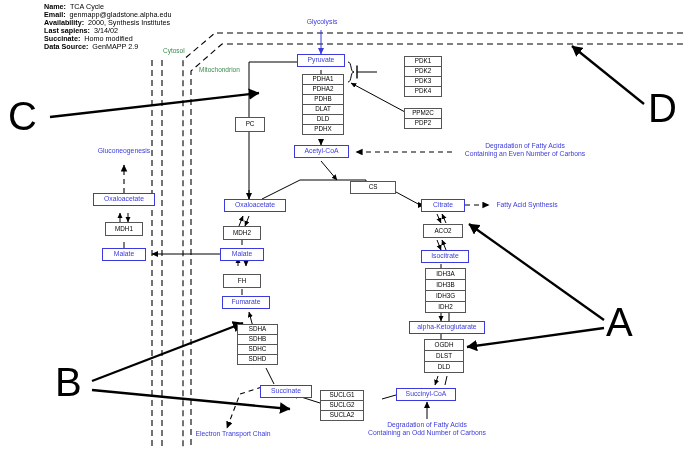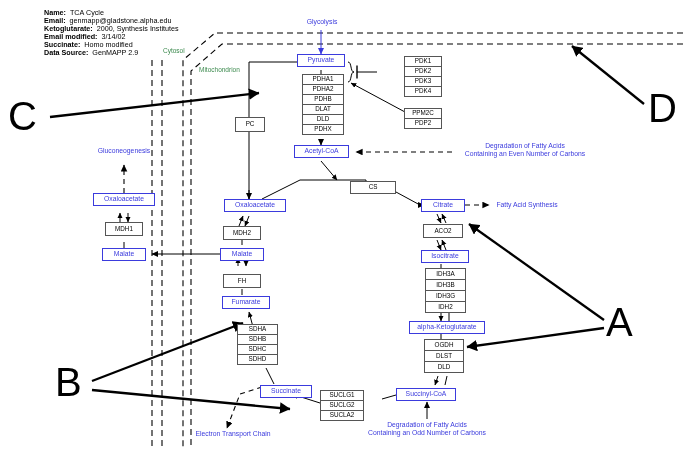--- a/index.html
+++ b/index.html
@@ -1,20 +1,20 @@
 <!DOCTYPE html>
 <html><head>
 <meta charset="utf-8">
 <style>
   html,body{margin:0;padding:0;background:#ffffff;}
   body{font-family:"Liberation Sans",sans-serif;}
   #canvas{position:relative;width:685px;height:456px;background:#fff;overflow:hidden;}
   #svglayer{position:absolute;left:0;top:0;width:685px;height:456px;}
 
-  .meta{position:absolute;left:44px;top:9px;font-size:7.2px;line-height:8.1px;color:#000;white-space:nowrap;}
+  .meta{position:absolute;left:44px;top:3px;font-size:7.2px;line-height:8.1px;color:#000;white-space:nowrap;}
   .meta .row{display:block;}
   .meta b{font-weight:bold;}
   .meta .val{font-weight:normal;margin-left:4px;}
 
   .gene{position:absolute;box-sizing:border-box;border:1px solid #555;background:#fff;
         color:#000;font-size:6.3px;line-height:1;display:flex;align-items:center;
         justify-content:center;text-align:center;white-space:nowrap;}
   .metab{position:absolute;box-sizing:border-box;border:1.2px solid #3b3bdd;background:#fff;
          color:#3b3bdd;font-size:6.8px;line-height:1;display:flex;align-items:center;
          justify-content:center;text-align:center;white-space:nowrap;}
@@ -140,24 +140,24 @@
   </svg>
 
   <div class="meta">
     <span class="row">
       <b>Name:</b><span class="val">TCA Cycle</span>
     </span>
     <span class="row">
       <b>Email:</b><span class="val">genmapp@gladstone.alpha.edu</span>
     </span>
     <span class="row">
-      <b>Ketoglutarate:</b><span class="val">2000, Synthesis Institutes</span>
-    </span>
-    <span class="row">
-      <b>Email modified:</b><span class="val">3/14/02</span>
+      <b>Availability:</b><span class="val">2000, Synthesis Institutes</span>
+    </span>
+    <span class="row">
+      <b>Last sapiens:</b><span class="val">3/14/02</span>
     </span>
     <span class="row">
       <b>Succinate:</b><span class="val">Homo modified</span>
     </span>
     <span class="row">
       <b>Data Source:</b><span class="val">GenMAPP 2.9</span>
     </span>
   </div>
 
   <div class="lbl-green" style="left:163px;top:48px;">Cytosol</div>

